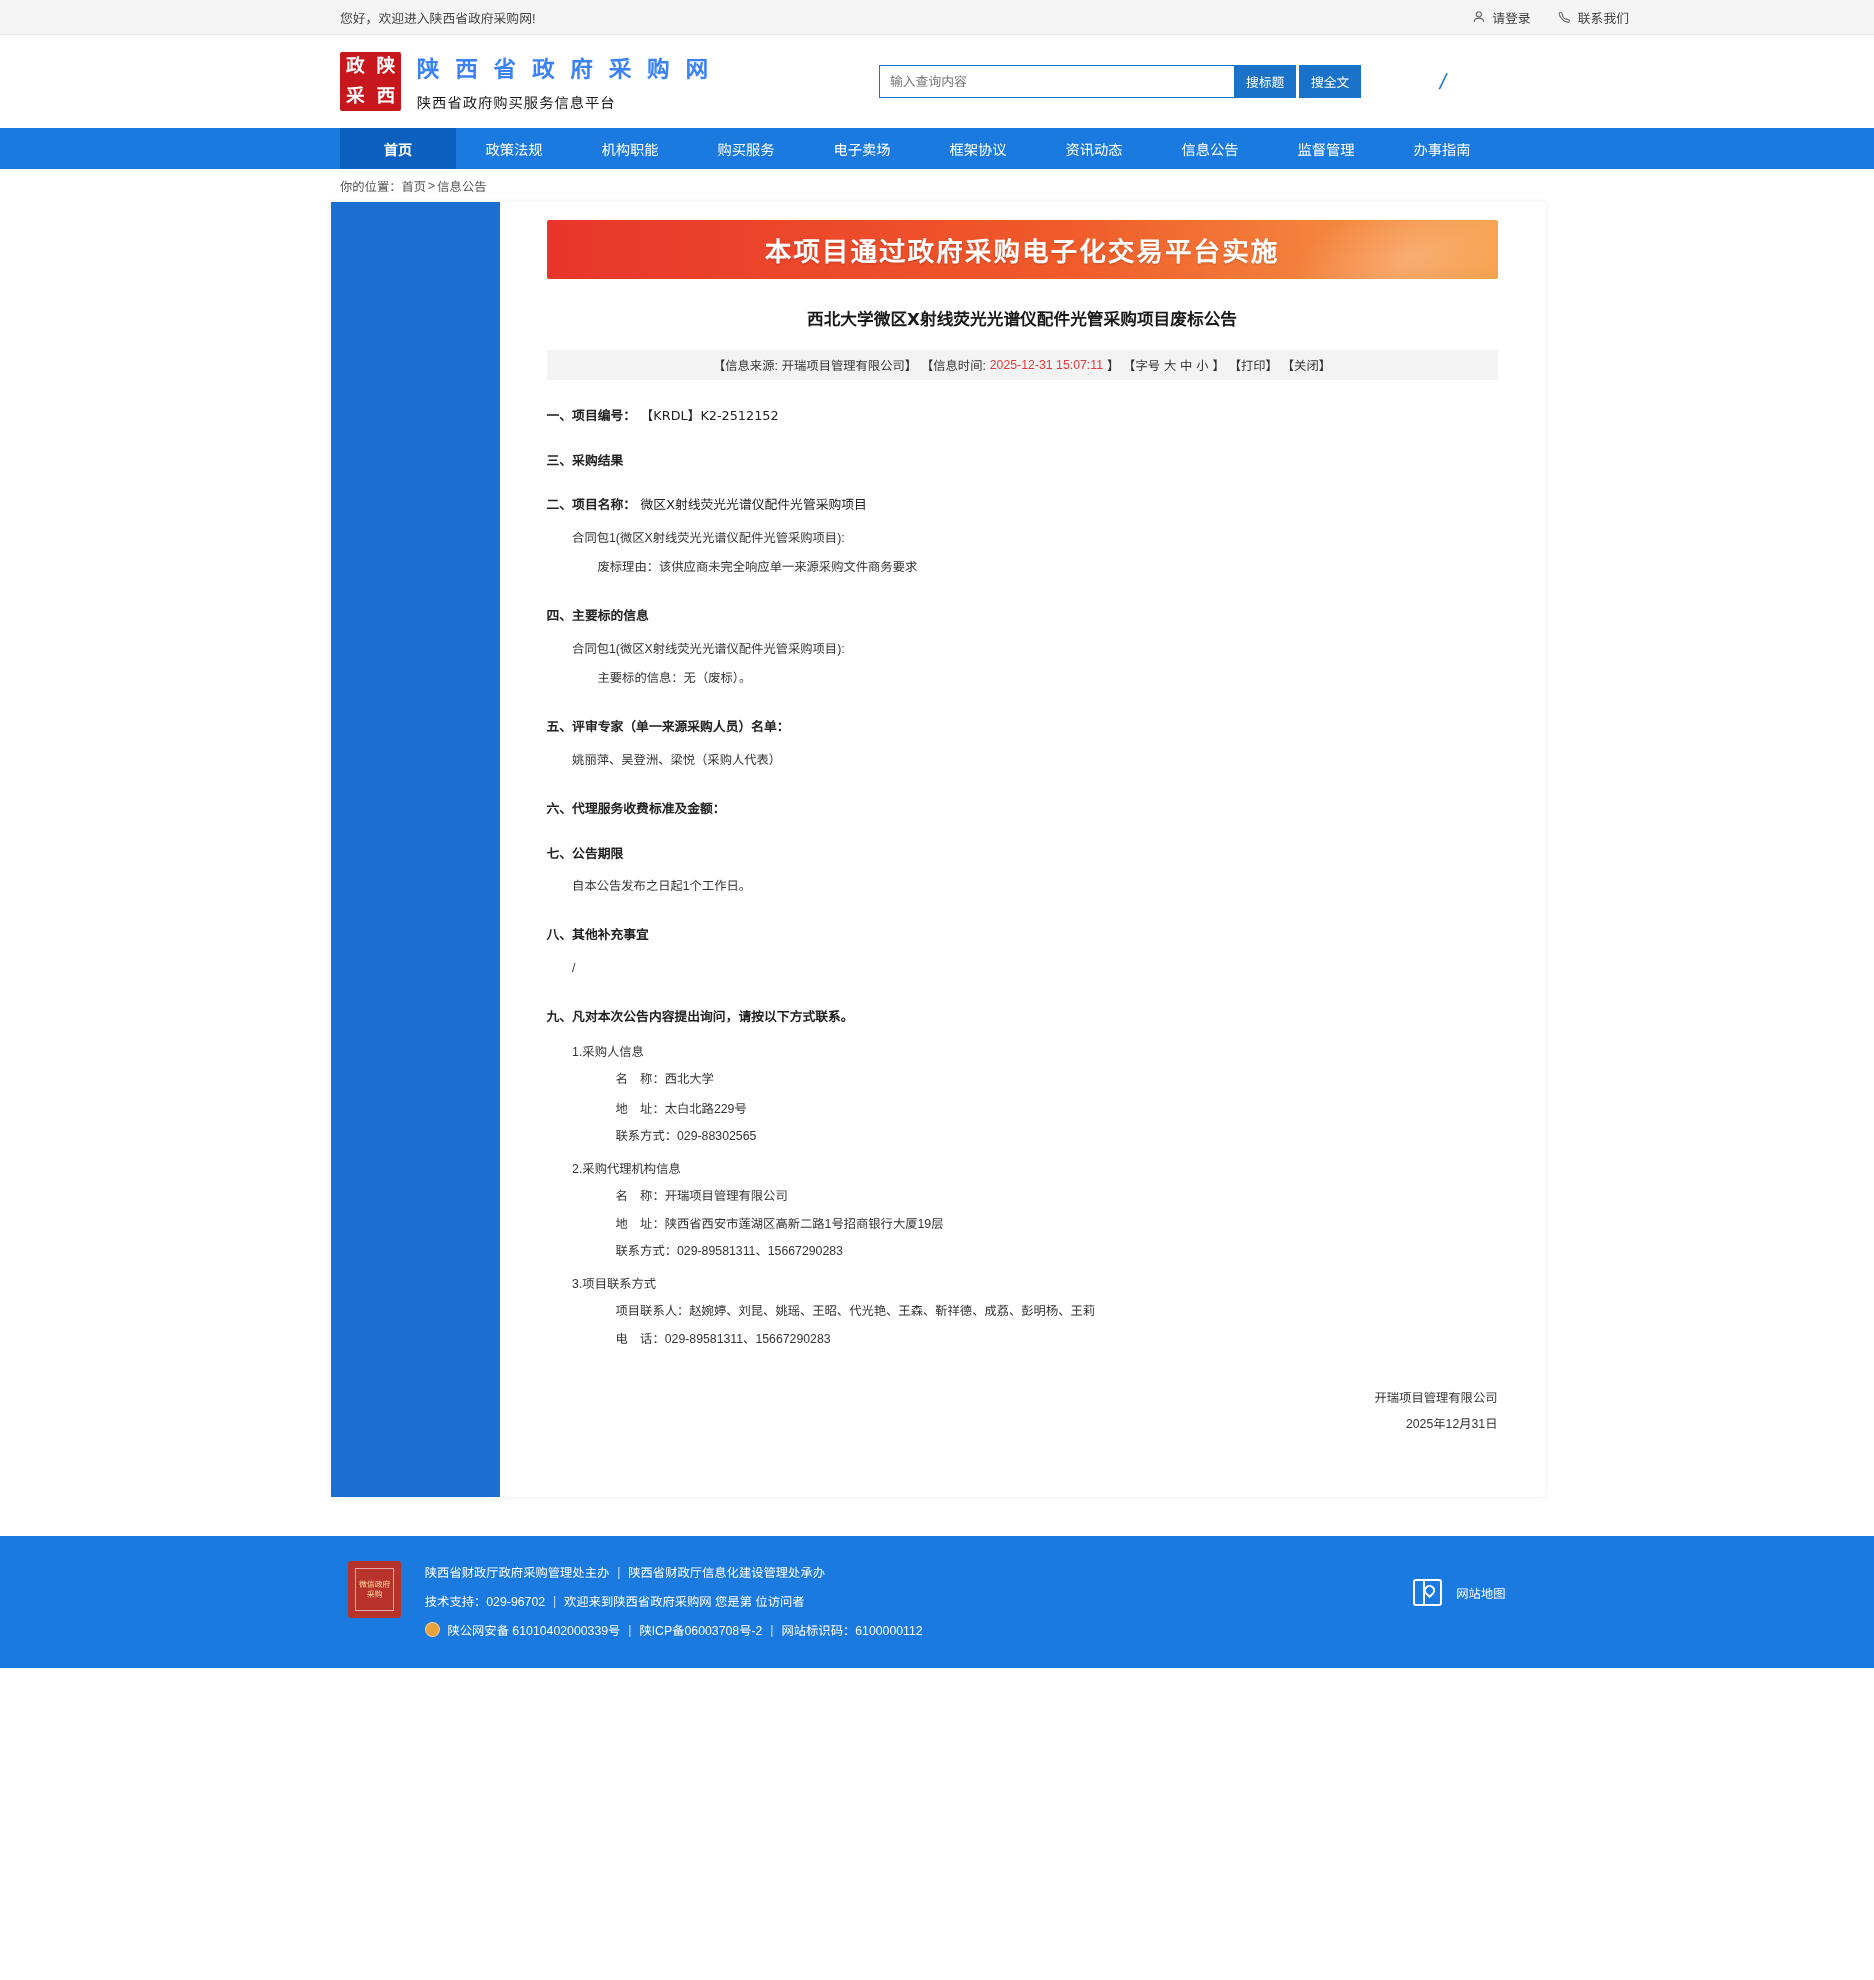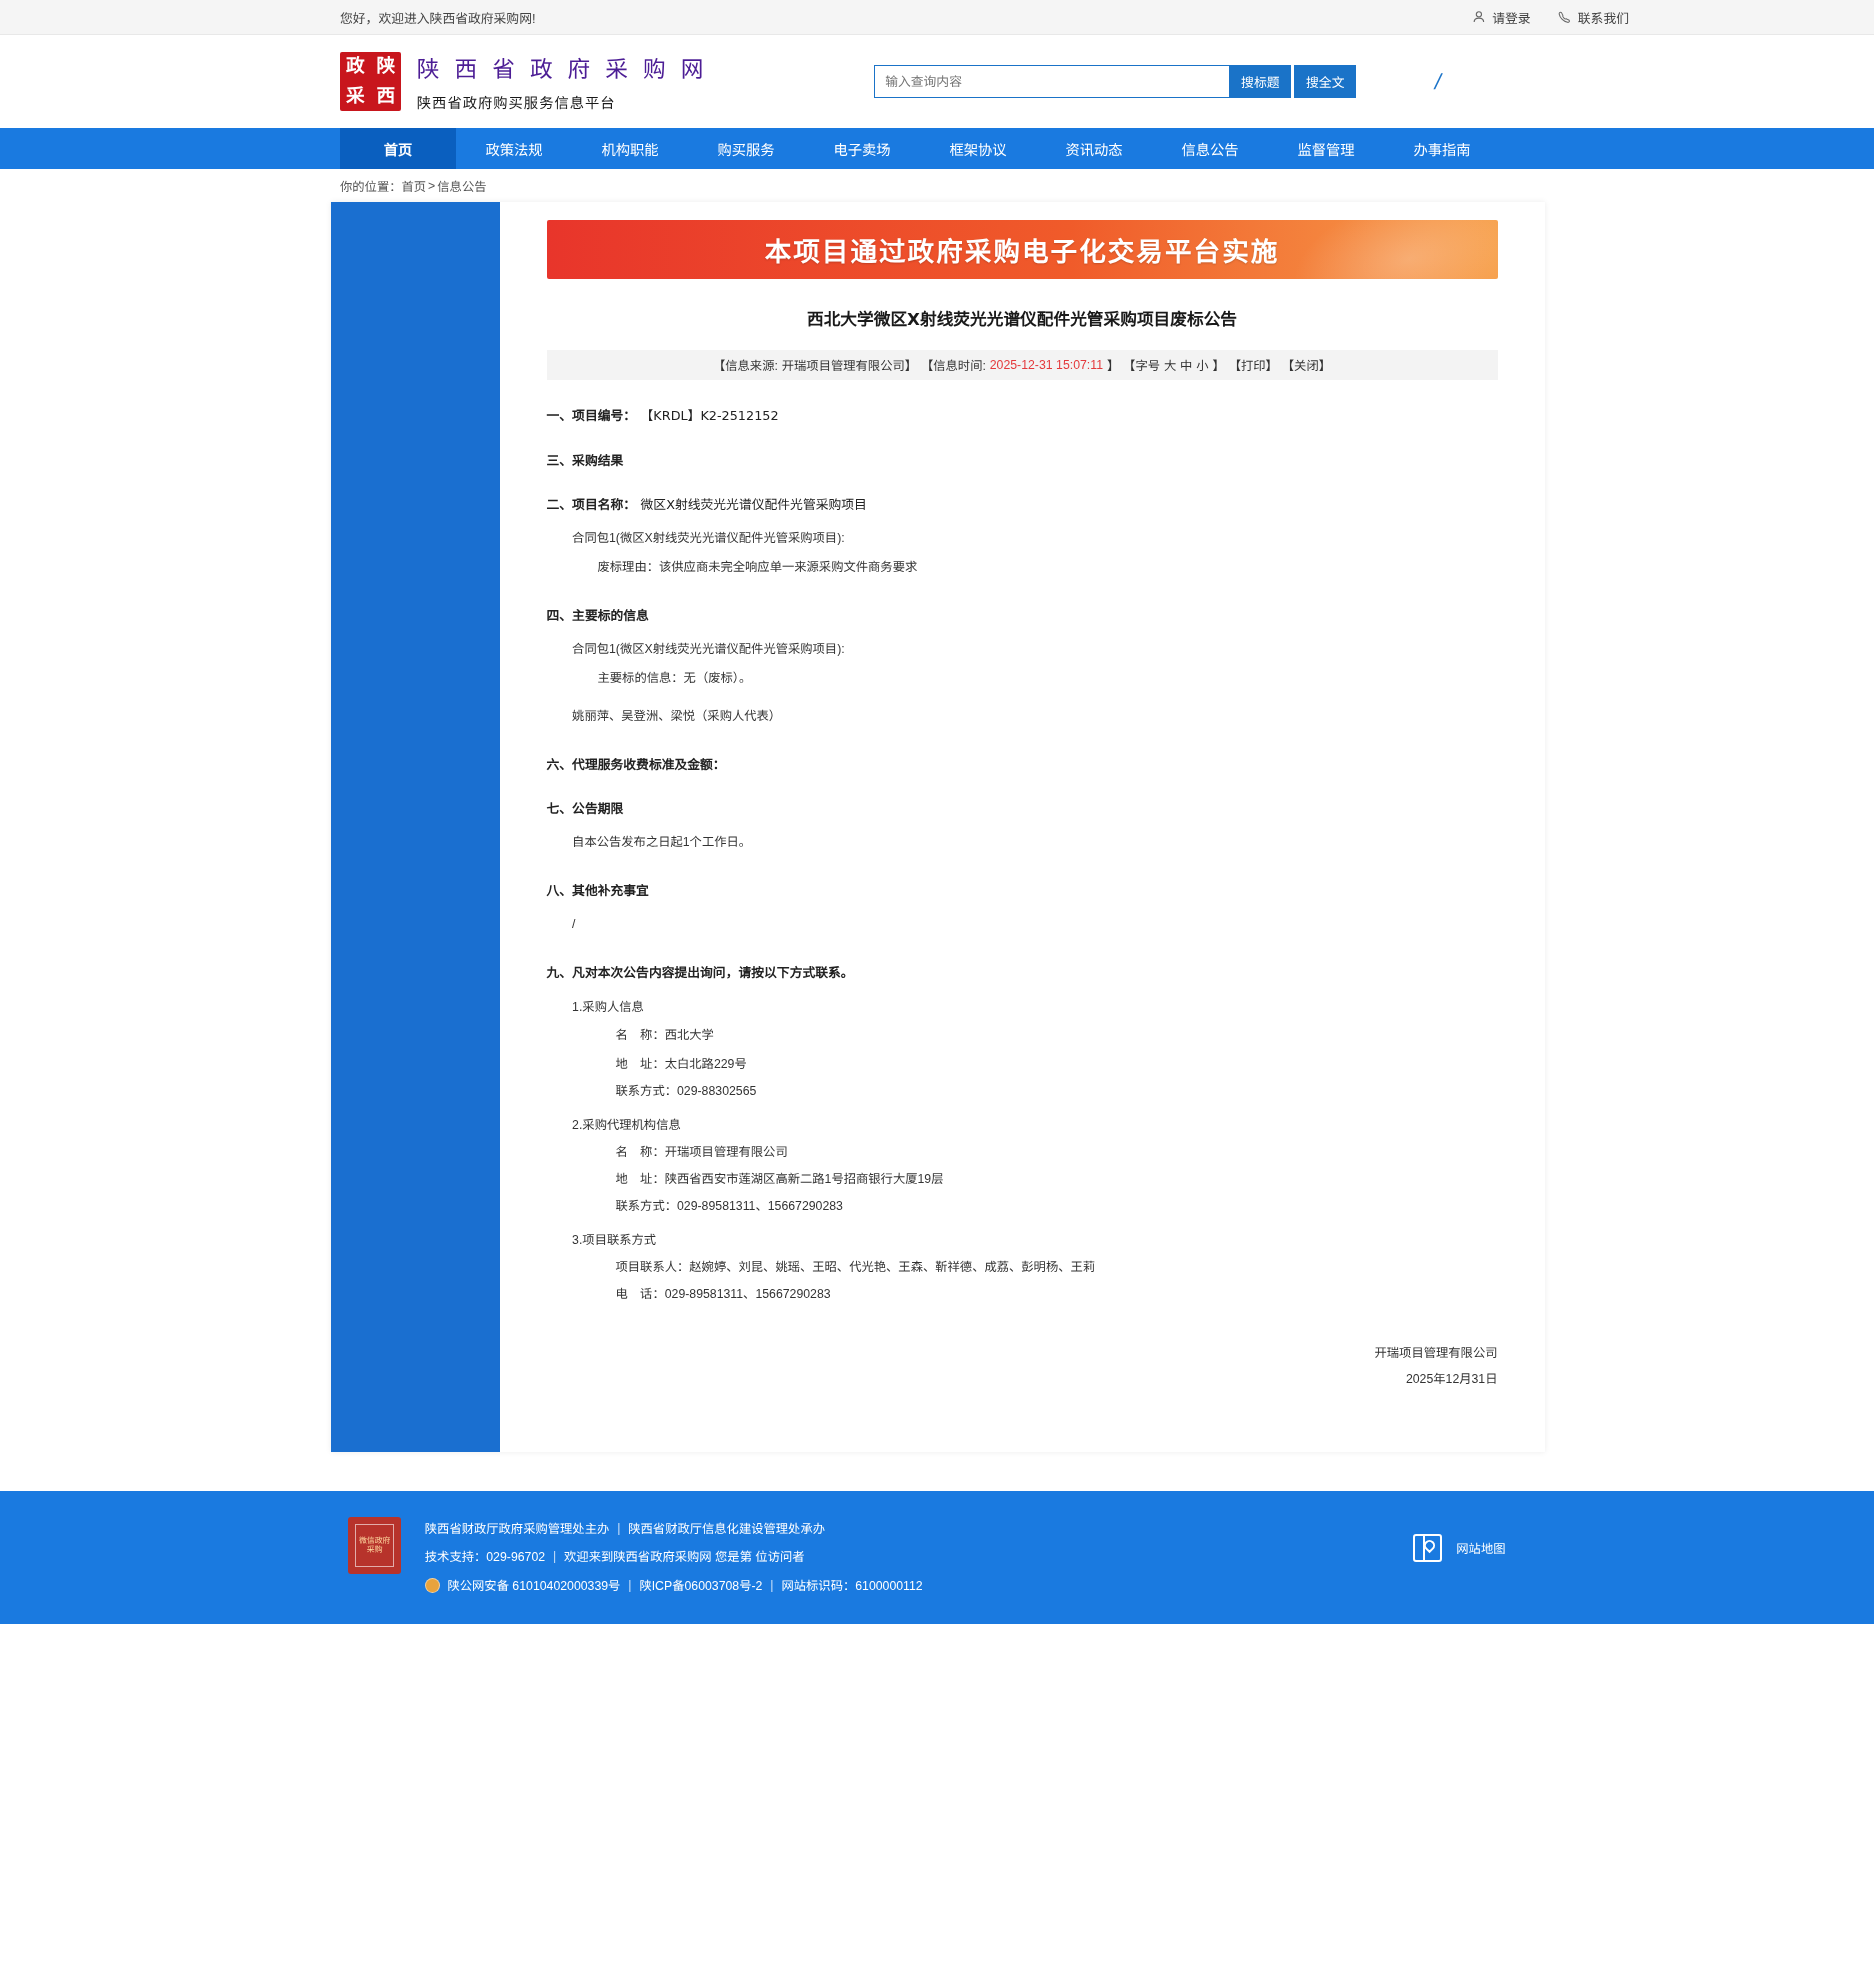--- a/index.html
+++ b/index.html
@@ -56,22 +56,22 @@
     font-size: 18.7px;
     font-weight: bold;
     line-height: 1;
     font-family: "DejaVu Sans", sans-serif;
     border-radius: 2px;
   }
   .logo-mark span { display:block; }
   .logo-text-main {
     font-size: 22.7px;
     letter-spacing: 3.9px;
-    color: #4c1d95;
-    font-weight: normal;
+    color: #3b82f6;
+    font-weight: bold;
     font-family: "DejaVu Sans", sans-serif;
   }
   .logo-text-sub {
     font-size: 14.3px;
     color: #1a1a1a;
     letter-spacing: 1px;
     margin-top: 7.9px;
     font-family: "DejaVu Sans", sans-serif;
   }
   .search-wrap { margin-left: 167px; display: flex; align-items: center; }
@@ -420,20 +420,21 @@
           <span>二、项目名称：</span>
           <span class="normal">微区X射线荧光光谱仪配件光管采购项目</span>
         </div>
         <div class="para indent-1">合同包1(微区X射线荧光光谱仪配件光管采购项目):</div>
         <div class="para indent-2" style="margin-top:5.9px;">废标理由：该供应商未完全响应单一来源采购文件商务要求</div>
 
         <div class="sec-h">四、主要标的信息</div>
         <div class="para indent-1">合同包1(微区X射线荧光光谱仪配件光管采购项目):</div>
         <div class="para indent-2" style="margin-top:5.9px;">主要标的信息：无（废标）。</div>
 
+        <div class="sec-h">五、评审专家（单一来源采购人员）名单：</div>
         <div class="para indent-1">姚丽萍、吴登洲、梁悦（采购人代表）</div>
 
         <div class="sec-h">六、代理服务收费标准及金额：</div>
 
         <div class="sec-h">七、公告期限</div>
         <div class="para indent-1">自本公告发布之日起1个工作日。</div>
 
         <div class="sec-h">八、其他补充事宜</div>
         <div class="para indent-1">/</div>
 

